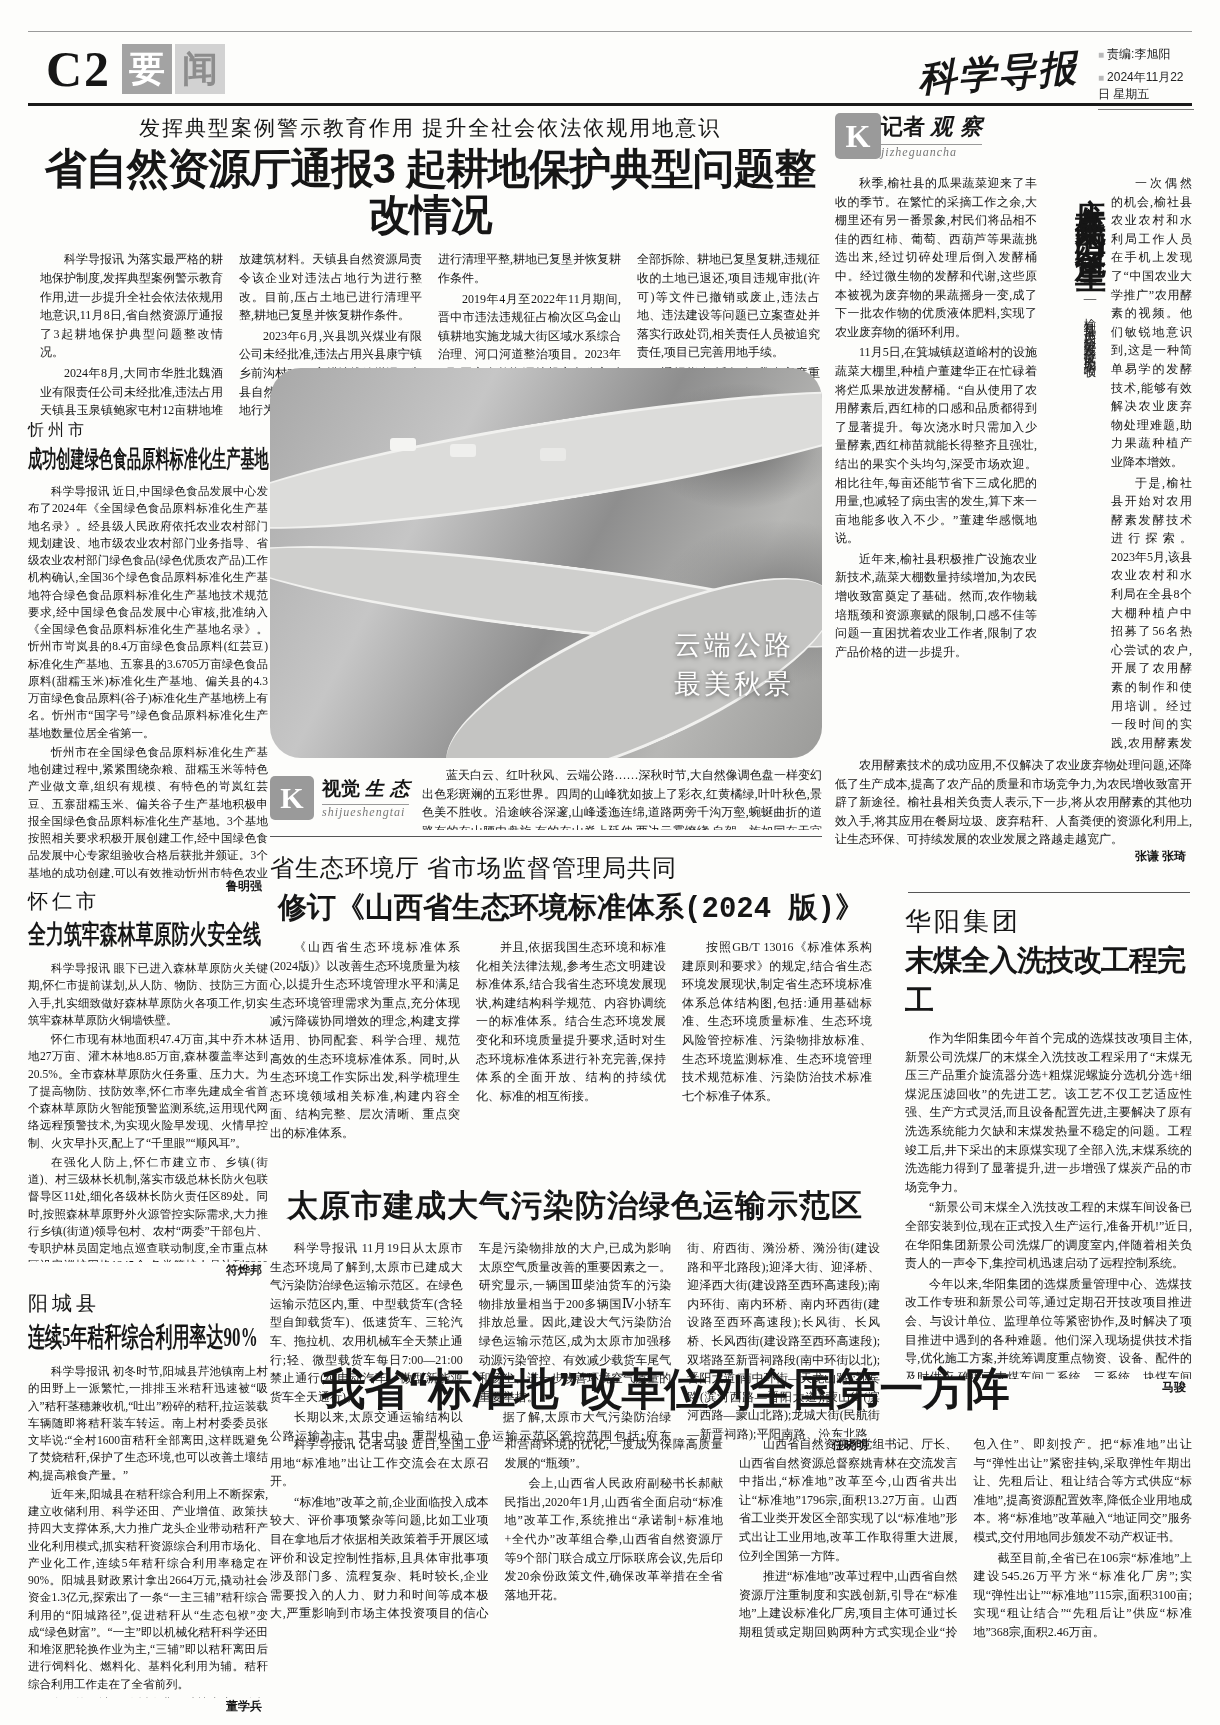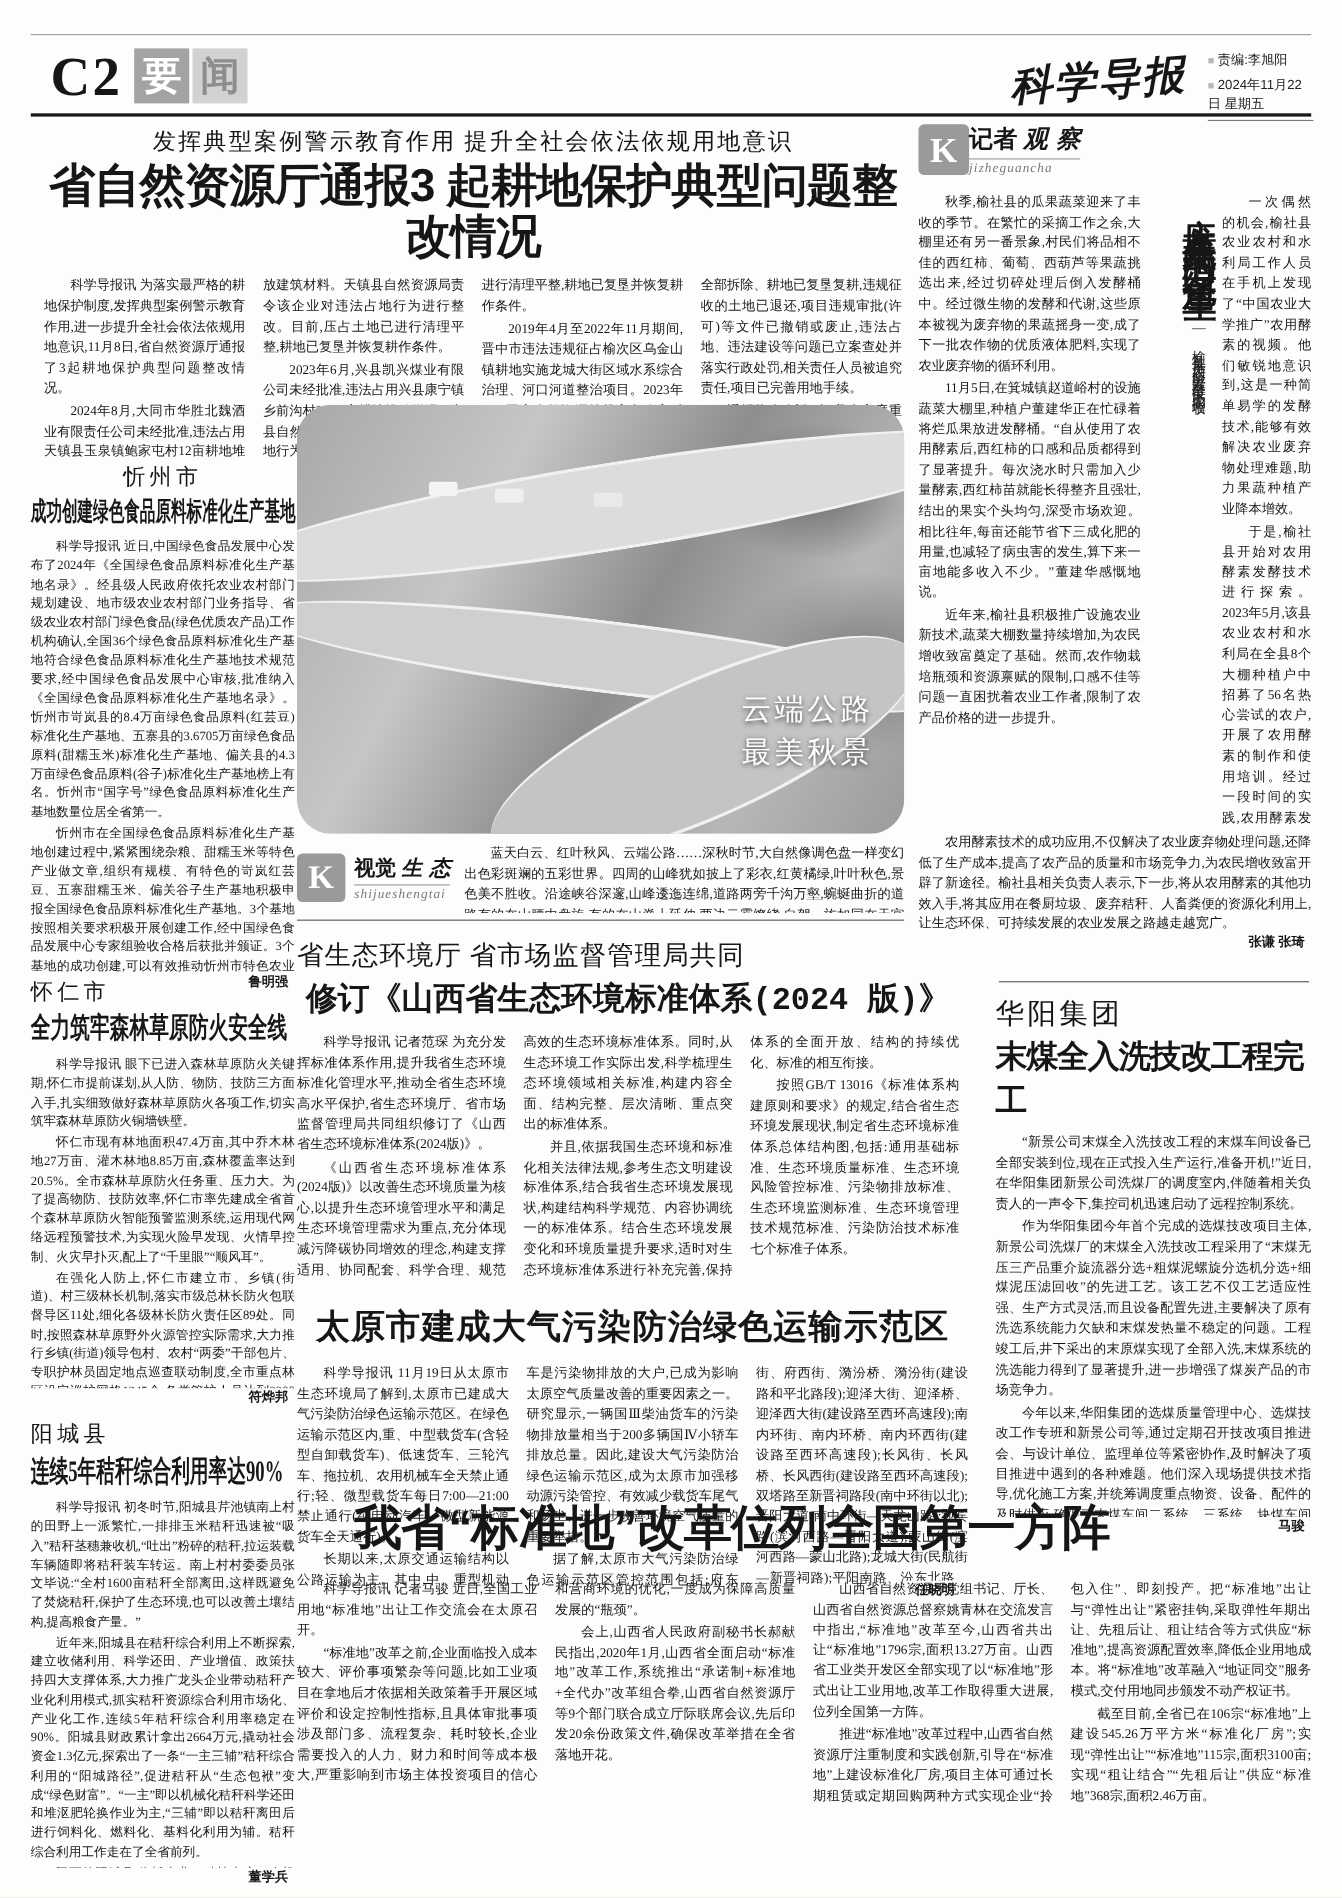--- a/index.html
+++ b/index.html
@@ -71,21 +71,21 @@
       <p>2024年8月,大同市华胜北魏酒业有限责任公司未经批准,违法占用天镇县玉泉镇鲍家屯村12亩耕地堆放建筑材料。天镇县自然资源局责令该企业对违法占地行为进行整改。目前,压占土地已进行清理平整,耕地已复垦并恢复耕作条件。</p>
       <p>2023年6月,兴县凯兴煤业有限公司未经批准,违法占用兴县康宁镇乡前沟村23.01亩耕地堆放煤泥。兴县自然资源局责令该企业对违法占地行为进行整改。目前,压占土地已进行清理平整,耕地已复垦并恢复耕作条件。</p>
       <p>2019年4月至2022年11月期间,晋中市违法违规征占榆次区乌金山镇耕地实施龙城大街区域水系综合治理、河口河道整治项目。2023年6月,国家自然资源总督察办公室对晋中市违法占地问题进行重点督办。目前,项目区景观及附属工程已全部拆除、耕地已复垦复耕,违规征收的土地已退还,项目违规审批(许可)等文件已撤销或废止,违法占地、违法建设等问题已立案查处并落实行政处罚,相关责任人员被追究责任,项目已完善用地手续。</p>
       <p>通报指出,近年来,我省高度重视耕地保护工作,以“长牙齿”的硬措施坚决遏制违法占地行为,通过耕地保护常态化监测监管机制运行,有效遏制了新增违法违规占用耕地行为,全省违法占用耕地案件数量和面积明显下降。</p>
 
     </div>
     <div class="byline" style="position:absolute;right:4px;top:322px;background:#fdfdfb;padding-left:10px;">王叶</div>
   </div>
 
   <div class="abs rail" style="left:28px;top:420px;width:240px;">
-    <div style="font-size:20px;letter-spacing:4px;text-align:center;">忻州市</div>
+    <div style="font-size:16px;letter-spacing:4px;">忻州市</div>
     <div class="hei squeeze" style="font-size:24px;transform:scaleX(0.59);margin-top:2px;">成功创建绿色食品原料标准化生产基地</div>
     <div class="bodytext" style="height:395px;margin-top:8px;">
       <p>科学导报讯 近日,中国绿色食品发展中心发布了2024年《全国绿色食品原料标准化生产基地名录》。经县级人民政府依托农业农村部门规划建设、地市级农业农村部门业务指导、省级农业农村部门绿色食品(绿色优质农产品)工作机构确认,全国36个绿色食品原料标准化生产基地符合绿色食品原料标准化生产基地技术规范要求,经中国绿色食品发展中心审核,批准纳入《全国绿色食品原料标准化生产基地名录》。忻州市岢岚县的8.4万亩绿色食品原料(红芸豆)标准化生产基地、五寨县的3.6705万亩绿色食品原料(甜糯玉米)标准化生产基地、偏关县的4.3万亩绿色食品原料(谷子)标准化生产基地榜上有名。忻州市“国字号”绿色食品原料标准化生产基地数量位居全省第一。</p>
       <p>忻州市在全国绿色食品原料标准化生产基地创建过程中,紧紧围绕杂粮、甜糯玉米等特色产业做文章,组织有规模、有特色的岢岚红芸豆、五寨甜糯玉米、偏关谷子生产基地积极申报全国绿色食品原料标准化生产基地。3个基地按照相关要求积极开展创建工作,经中国绿色食品发展中心专家组验收合格后获批并颁证。3个基地的成功创建,可以有效推动忻州市特色农业标准化生产、农产品品牌打造,进一步提升农产品附加值和市场占有率,有效拉长全市特色农业产业链,对实现农民增收、农业增效,推进现代农业建设和农业生产方式创新具有重要的意义。</p>
     </div>
     <div class="byline">鲁明强</div>
   </div>
 
   <div class="abs rail" style="left:28px;top:888px;width:240px;">
     <div style="font-size:20px;letter-spacing:4px;">怀仁市</div>
@@ -131,21 +131,20 @@
     <div class="bodytext" style="flex:1;height:64px;">
       <p style="text-indent:2em;margin:0;">蓝天白云、红叶秋风、云端公路……深秋时节,大自然像调色盘一样变幻出色彩斑斓的五彩世界。四周的山峰犹如披上了彩衣,红黄橘绿,叶叶秋色,景色美不胜收。沿途峡谷深邃,山峰逶迤连绵,道路两旁千沟万壑,蜿蜒曲折的道路有的在山腰中盘旋,有的在山脊上延伸,两边云雾缭绕,自驾一族如同在天宫行走一般。</p>
 
     </div>
   </div>
 
   <div class="abs" style="left:270px;top:852px;width:602px;">
     <div style="font-size:24px;letter-spacing:1px;">省生态环境厅 省市场监督管理局共同</div>
     <div class="center-head" style="font-size:29px;font-weight:bold;margin-top:4px;font-family:Liberation Mono, monospace;">修订《山西省生态环境标准体系(2024 版)》</div>
     <div class="bodytext col3" style="margin-top:10px;height:240px;">
-      <p>科学导报讯 记者范琛 为充分发挥标准体系作用,提升我省生态环境标准化管理水平,推动全省生态环境高水平保护,省生态环境厅、省市场监督管理局共同组织修订了《山西省生态环境标准体系(2024版)》。</p>
       <p>《山西省生态环境标准体系(2024版)》以改善生态环境质量为核心,以提升生态环境管理水平和满足生态环境管理需求为重点,充分体现减污降碳协同增效的理念,构建支撑适用、协同配套、科学合理、规范高效的生态环境标准体系。同时,从生态环境工作实际出发,科学梳理生态环境领域相关标准,构建内容全面、结构完整、层次清晰、重点突出的标准体系。</p>
       <p>并且,依据我国生态环境和标准化相关法律法规,参考生态文明建设标准体系,结合我省生态环境发展现状,构建结构科学规范、内容协调统一的标准体系。结合生态环境发展变化和环境质量提升要求,适时对生态环境标准体系进行补充完善,保持体系的全面开放、结构的持续优化、标准的相互衔接。</p>
       <p>按照GB/T 13016《标准体系构建原则和要求》的规定,结合省生态环境发展现状,制定省生态环境标准体系总体结构图,包括:通用基础标准、生态环境质量标准、生态环境风险管控标准、污染物排放标准、生态环境监测标准、生态环境管理技术规范标准、污染防治技术标准七个标准子体系。</p>
 
     </div>
   </div>
 
   <div class="abs" style="left:270px;top:1185px;width:610px;">
     <div class="center-head" style="font-size:31px;font-weight:bold;font-family:'Liberation Serif',serif;letter-spacing:1px;">太原市建成大气污染防治绿色运输示范区</div>
     <div class="bodytext col3" style="margin-top:12px;height:208px;position:relative;">
@@ -186,22 +185,22 @@
       <span class="byline" style="position:absolute;right:0;bottom:0;background:#fdfdfb;padding-left:10px;">张谦 张琦</span>
     </div>
   </div>
 
   <div class="abs thin-rule" style="left:908px;top:892px;width:282px;height:1px;background:#555;"></div>
 
   <div class="abs" style="left:905px;top:904px;width:287px;">
     <div style="font-size:26px;letter-spacing:3px;">华阳集团</div>
     <div class="hei" style="font-size:29px;letter-spacing:-1px;margin-top:2px;">末煤全入洗技改工程完工</div>
     <div class="bodytext" style="height:350px;margin-top:8px;">
+      <p>作为华阳集团今年首个完成的选煤技改项目主体,新景公司洗煤厂的末煤全入洗技改工程采用了“末煤无压三产品重介旋流器分选+粗煤泥螺旋分选机分选+细煤泥压滤回收”的先进工艺。该工艺不仅工艺适应性强、生产方式灵活,而且设备配置先进,主要解决了原有洗选系统能力欠缺和末煤发热量不稳定的问题。工程竣工后,井下采出的末原煤实现了全部入洗,末煤系统的洗选能力得到了显著提升,进一步增强了煤炭产品的市场竞争力。</p>
       <p>“新景公司末煤全入洗技改工程的末煤车间设备已全部安装到位,现在正式投入生产运行,准备开机!”近日,在华阳集团新景公司洗煤厂的调度室内,伴随着相关负责人的一声令下,集控司机迅速启动了远程控制系统。</p>
-      <p>作为华阳集团今年首个完成的选煤技改项目主体,新景公司洗煤厂的末煤全入洗技改工程采用了“末煤无压三产品重介旋流器分选+粗煤泥螺旋分选机分选+细煤泥压滤回收”的先进工艺。该工艺不仅工艺适应性强、生产方式灵活,而且设备配置先进,主要解决了原有洗选系统能力欠缺和末煤发热量不稳定的问题。工程竣工后,井下采出的末原煤实现了全部入洗,末煤系统的洗选能力得到了显著提升,进一步增强了煤炭产品的市场竞争力。</p>
       <p>今年以来,华阳集团的选煤质量管理中心、选煤技改工作专班和新景公司等,通过定期召开技改项目推进会、与设计单位、监理单位等紧密协作,及时解决了项目推进中遇到的各种难题。他们深入现场提供技术指导,优化施工方案,并统筹调度重点物资、设备、配件的及时供应,确保了末煤车间二系统、三系统、块煤车间交叉筛分段粉碎机、配电系统、压滤车间阀门压滤机等设备设施的如期安装调试,显著加快了项目施工进度,提高了工程质量。工程完工后,通过集中控制即可实现“一键分选”,末煤系统小时处理能力由每小时700吨提高到了1350吨,块煤车间的脱粉系统将筛分粒度下限由25毫米调整为6毫米,减少了入仓末煤量,降低了介质消耗和洗选成本。</p>
 
     </div>
     <div class="byline">马骏</div>
   </div>
 
   <div class="abs" style="left:270px;top:1360px;width:922px;">
     <div class="hei" style="font-size:44px;letter-spacing:-1px;text-align:center;width:790px;">我省“标准地”改革位列全国第一方阵</div>
     <div class="bodytext col4" style="margin-top:16px;height:262px;">
       <p>科学导报讯 记者马骏 近日,全国工业用地“标准地”出让工作交流会在太原召开。</p>

